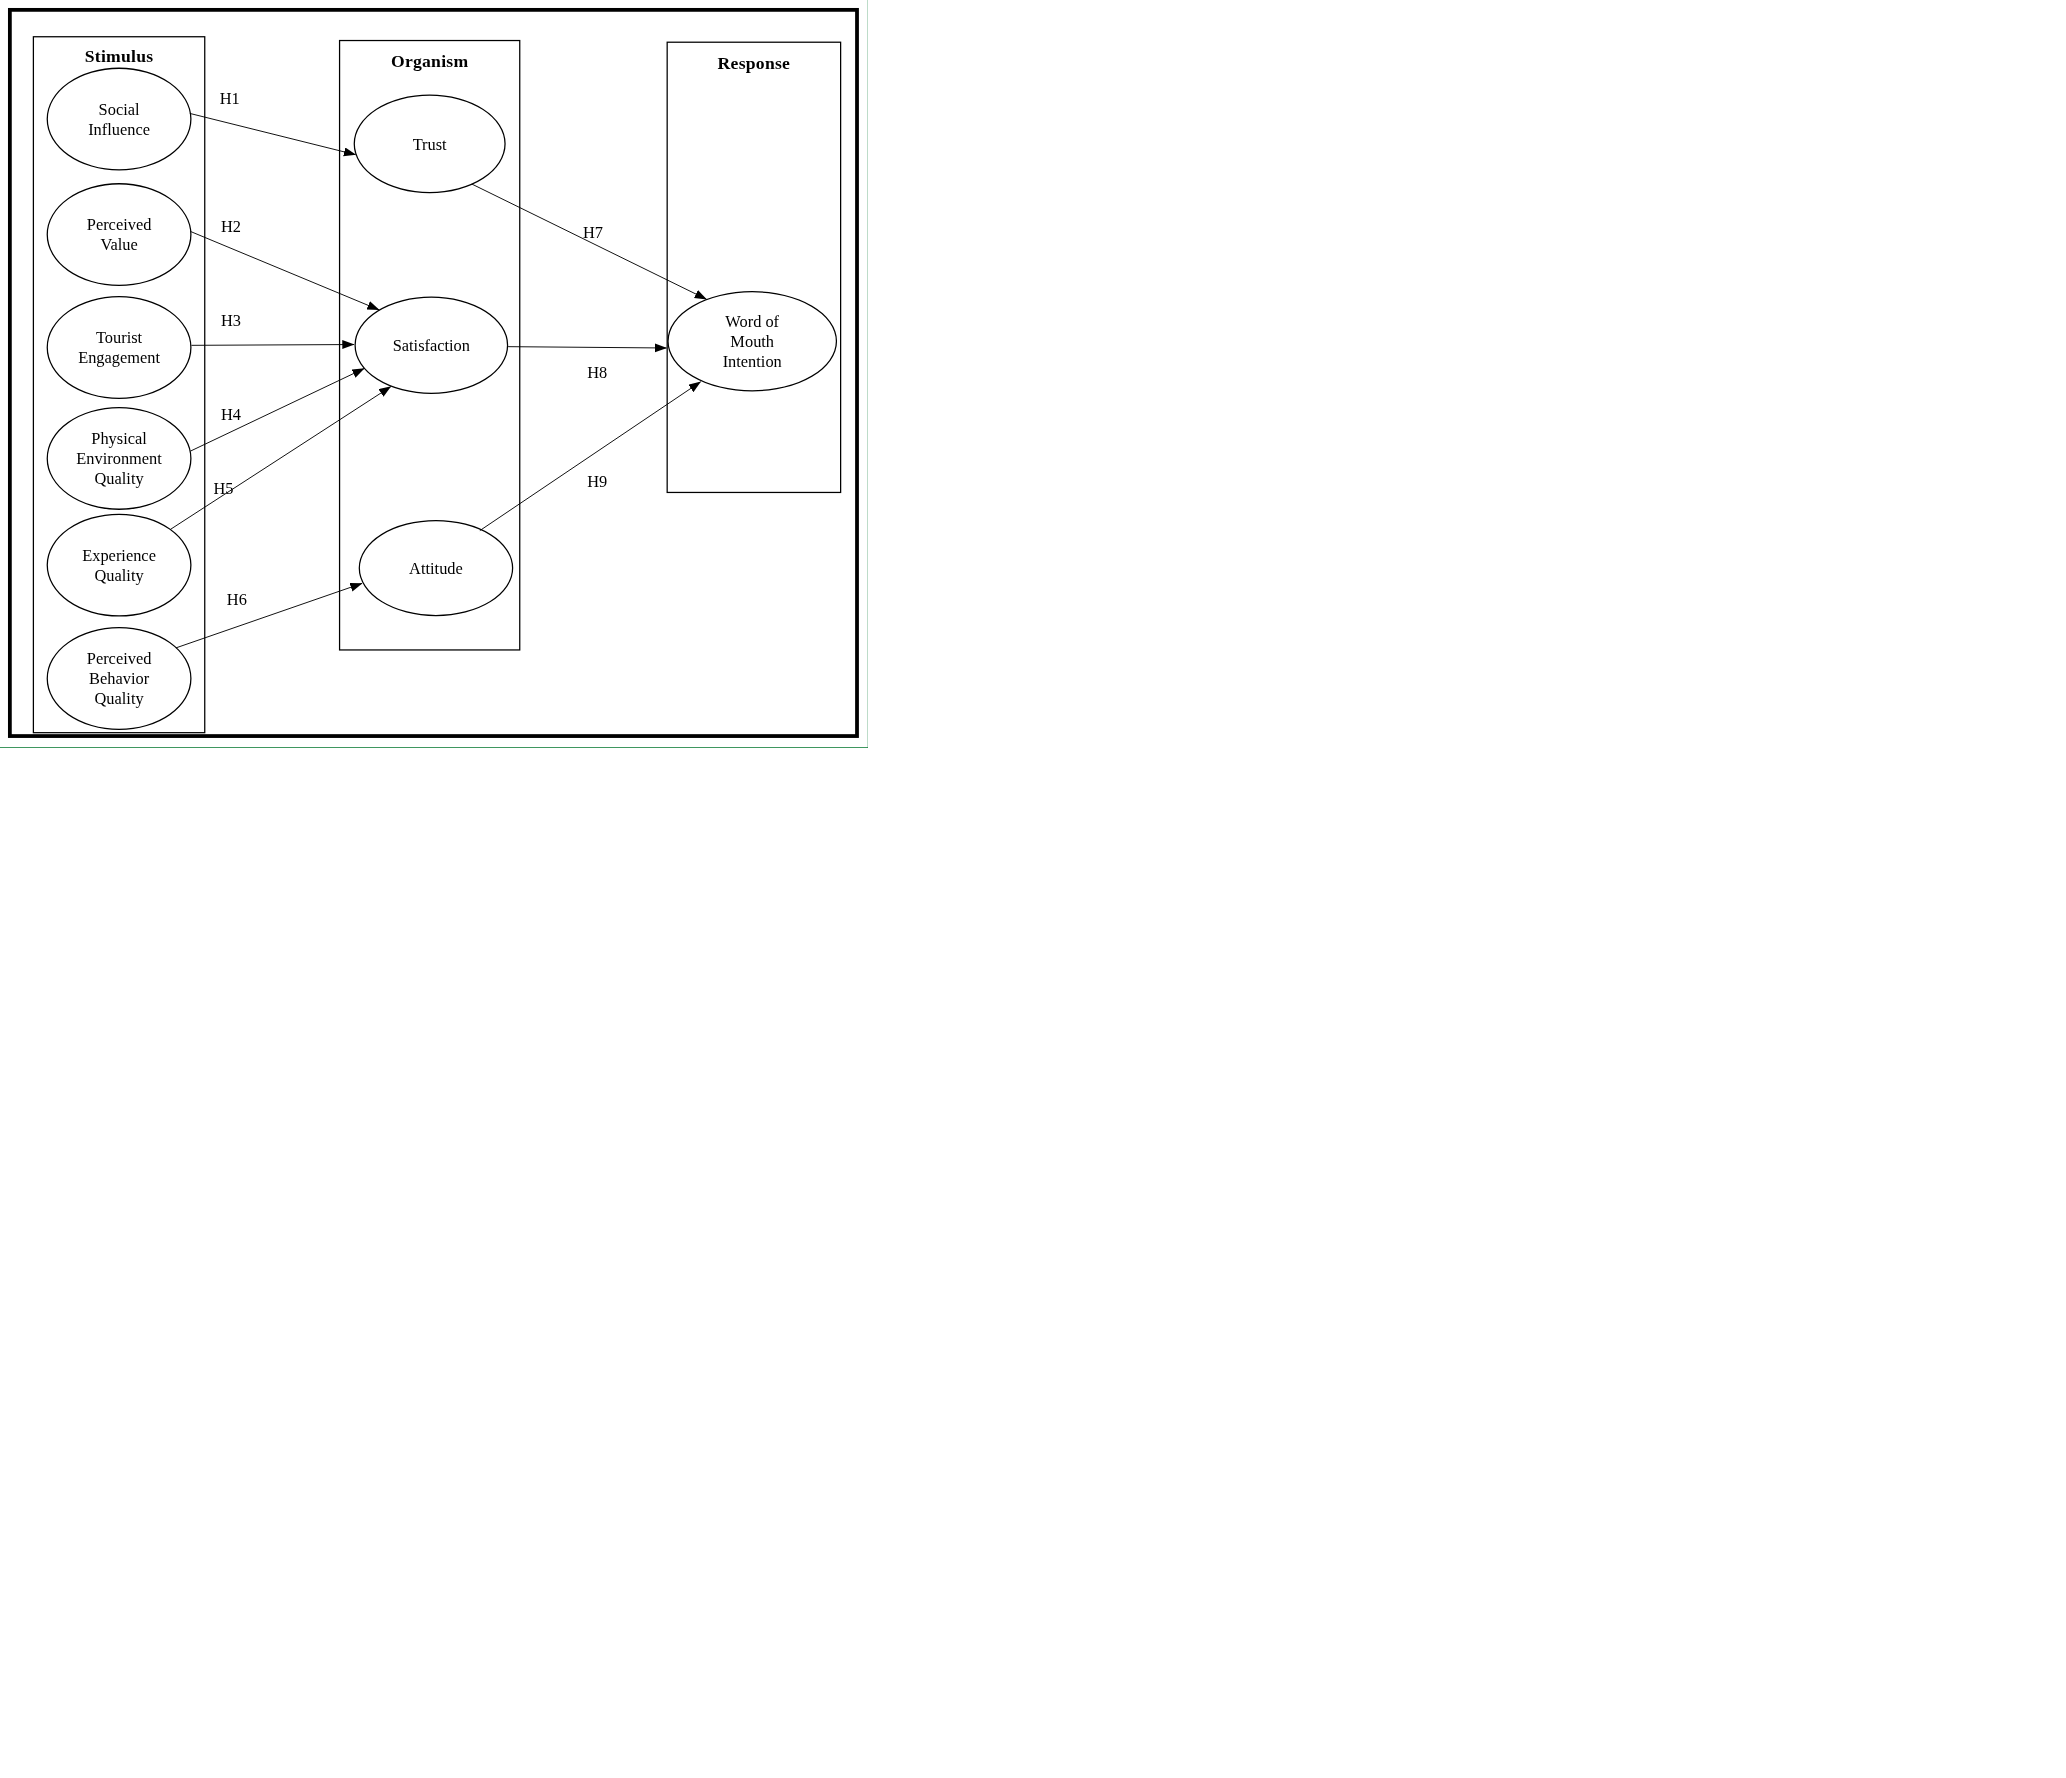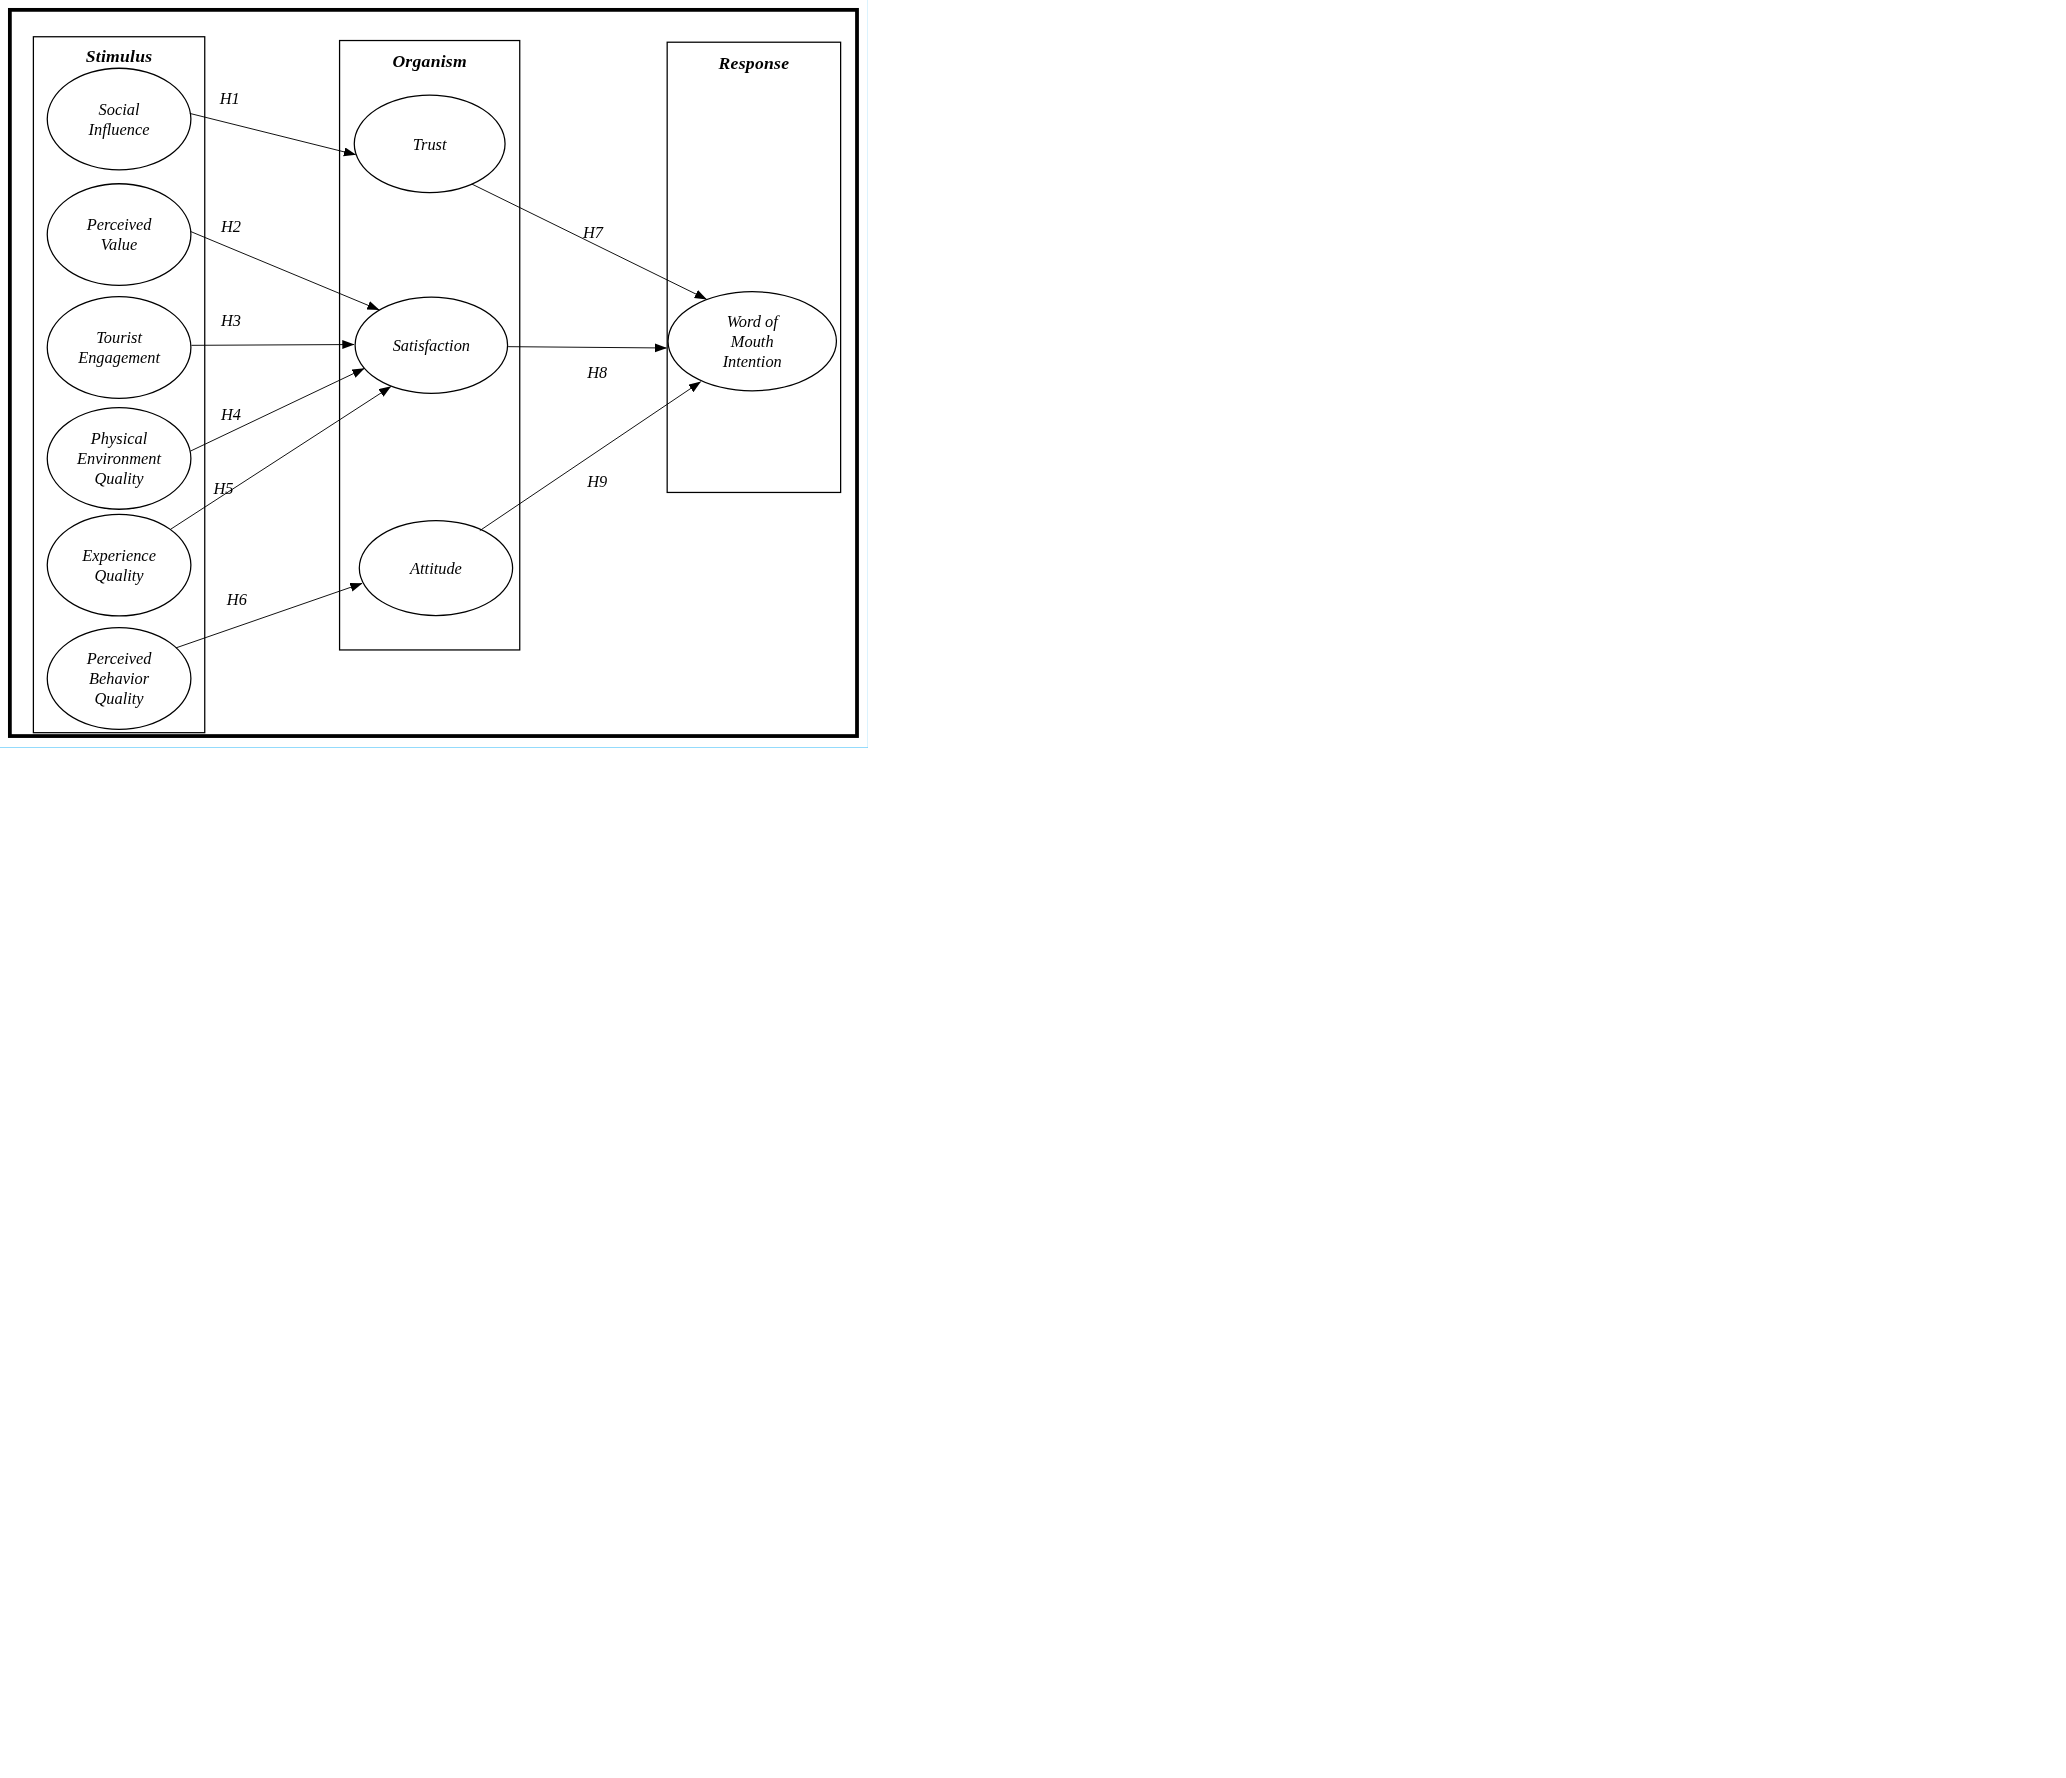--- a/index.html
+++ b/index.html
@@ -1,20 +1,19 @@
 <!DOCTYPE html>
 <html style="font-size:10.2px"><head>
 <meta charset="utf-8">
 <style>
   html,body{margin:0;padding:0;background:#ffffff;}
   .viewport{
     width:868px;height:748px;overflow:hidden;position:relative;
-    background:#7dd3fc;
+    background:#15803d;
     font-family:"Liberation Serif","DejaVu Serif",serif;
-    font-style:italic;
   }
   .stage{
     position:absolute;left:0;top:0;
     width:2066px;height:1779px;
     transform:scale(0.42);transform-origin:0 0;
     background:#ffffff;color:#000;
   }
   .outer-border{
     position:absolute;left:19px;top:19px;width:2026px;height:1738px;
     border:9px solid #000;box-sizing:border-box;

